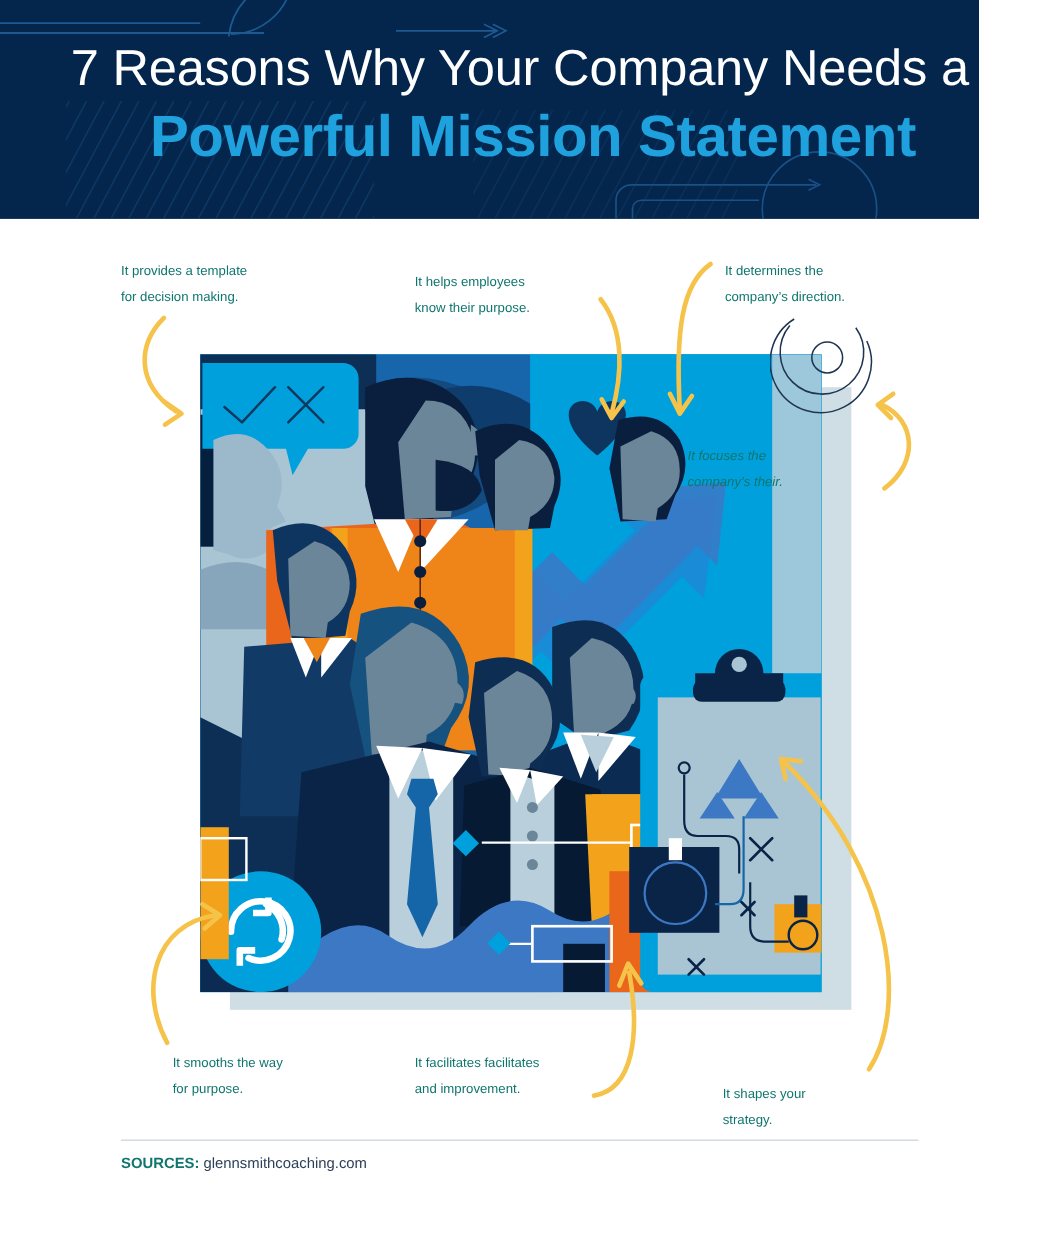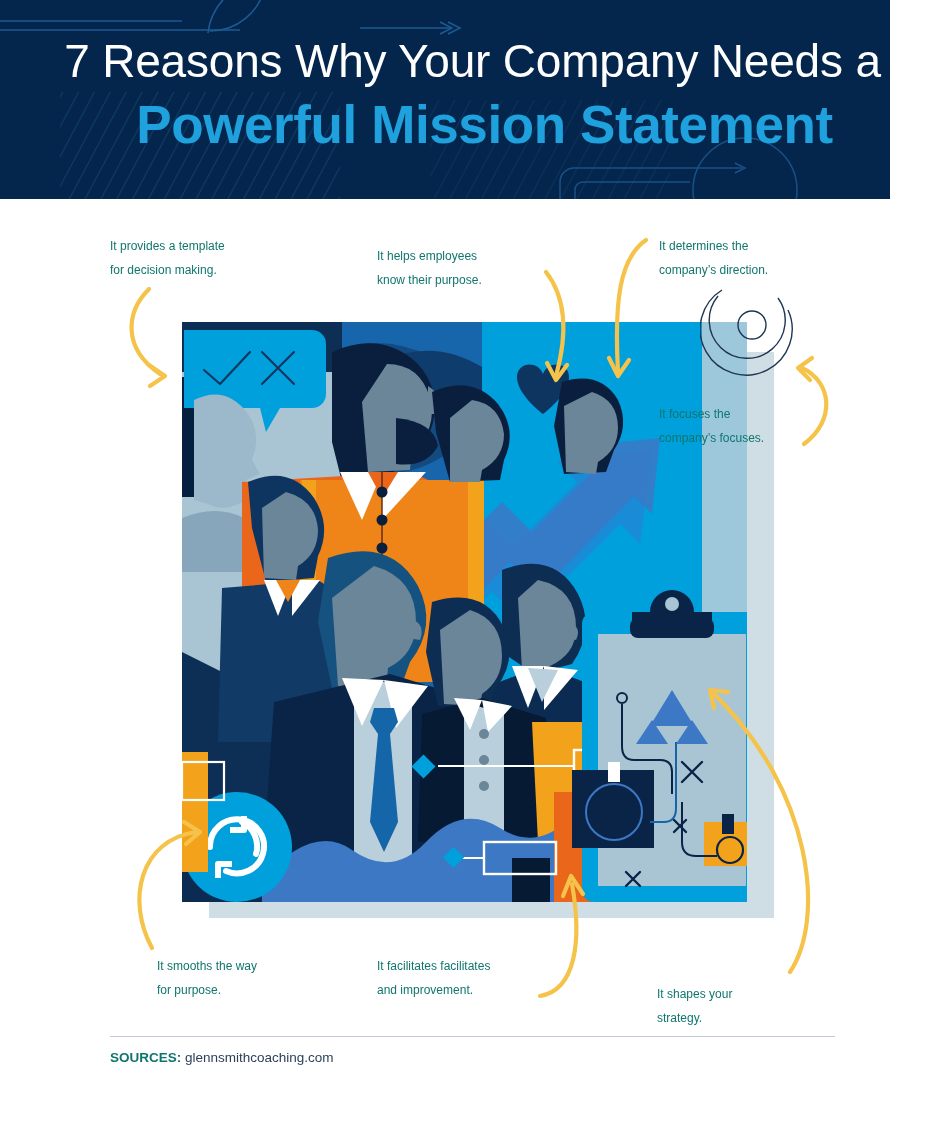--- a/index.html
+++ b/index.html
@@ -395,23 +395,23 @@
 <div class="annot" style="left:377px; top:234px;margin-top:10px;">
   <span>It helps employees</span>
   <span>know their purpose.</span>
 </div>
 
 <div class="annot" style="left:659px; top:234px;">
   <span>It determines the</span>
   <span>company’s direction.</span>
 </div>
 
-<div class="annot" style="left:659px; top:402px;">
+<div class="annot" style="left:625px; top:402px;font-style:italic;">
   <span>It focuses the</span>
-  <span>company’s focuses.</span>
+  <span>company’s their.</span>
 </div>
 
 <div class="annot" style="left:113px; top:954px;margin-left:44px;">
   <span>It smooths the way</span>
   <span>for purpose.</span>
 </div>
 
 <div class="annot" style="left:377px; top:954px;">
   <span>It facilitates facilitates</span>
   <span>and improvement.</span>

